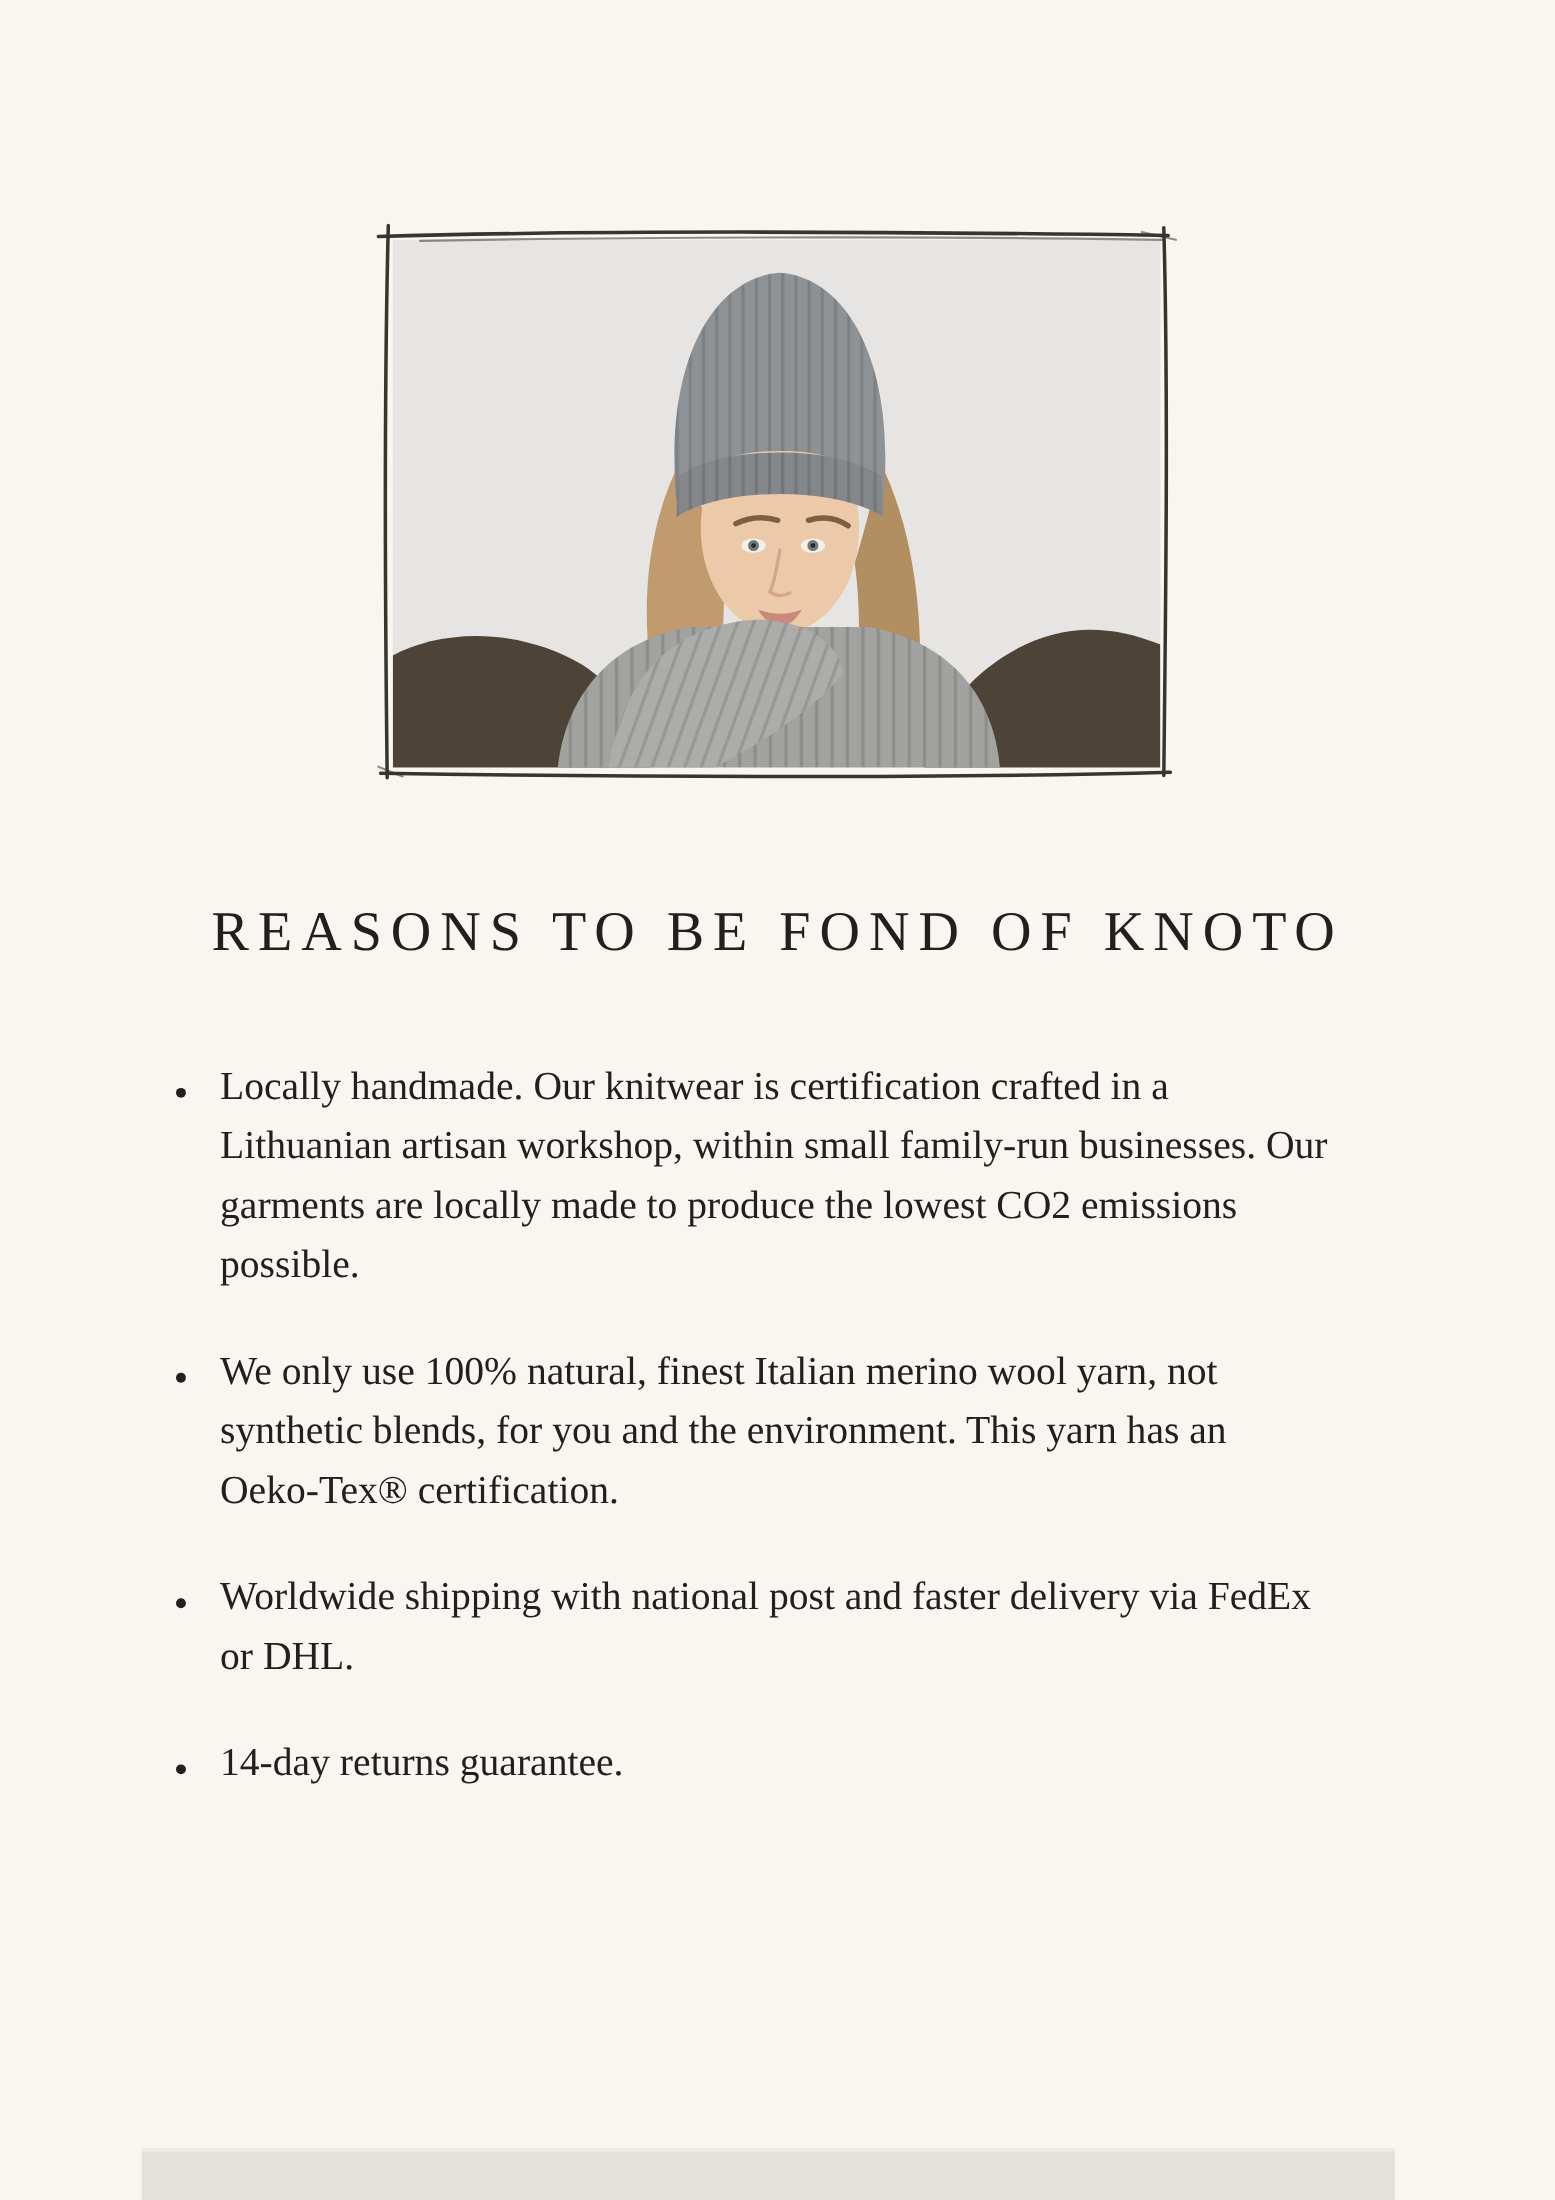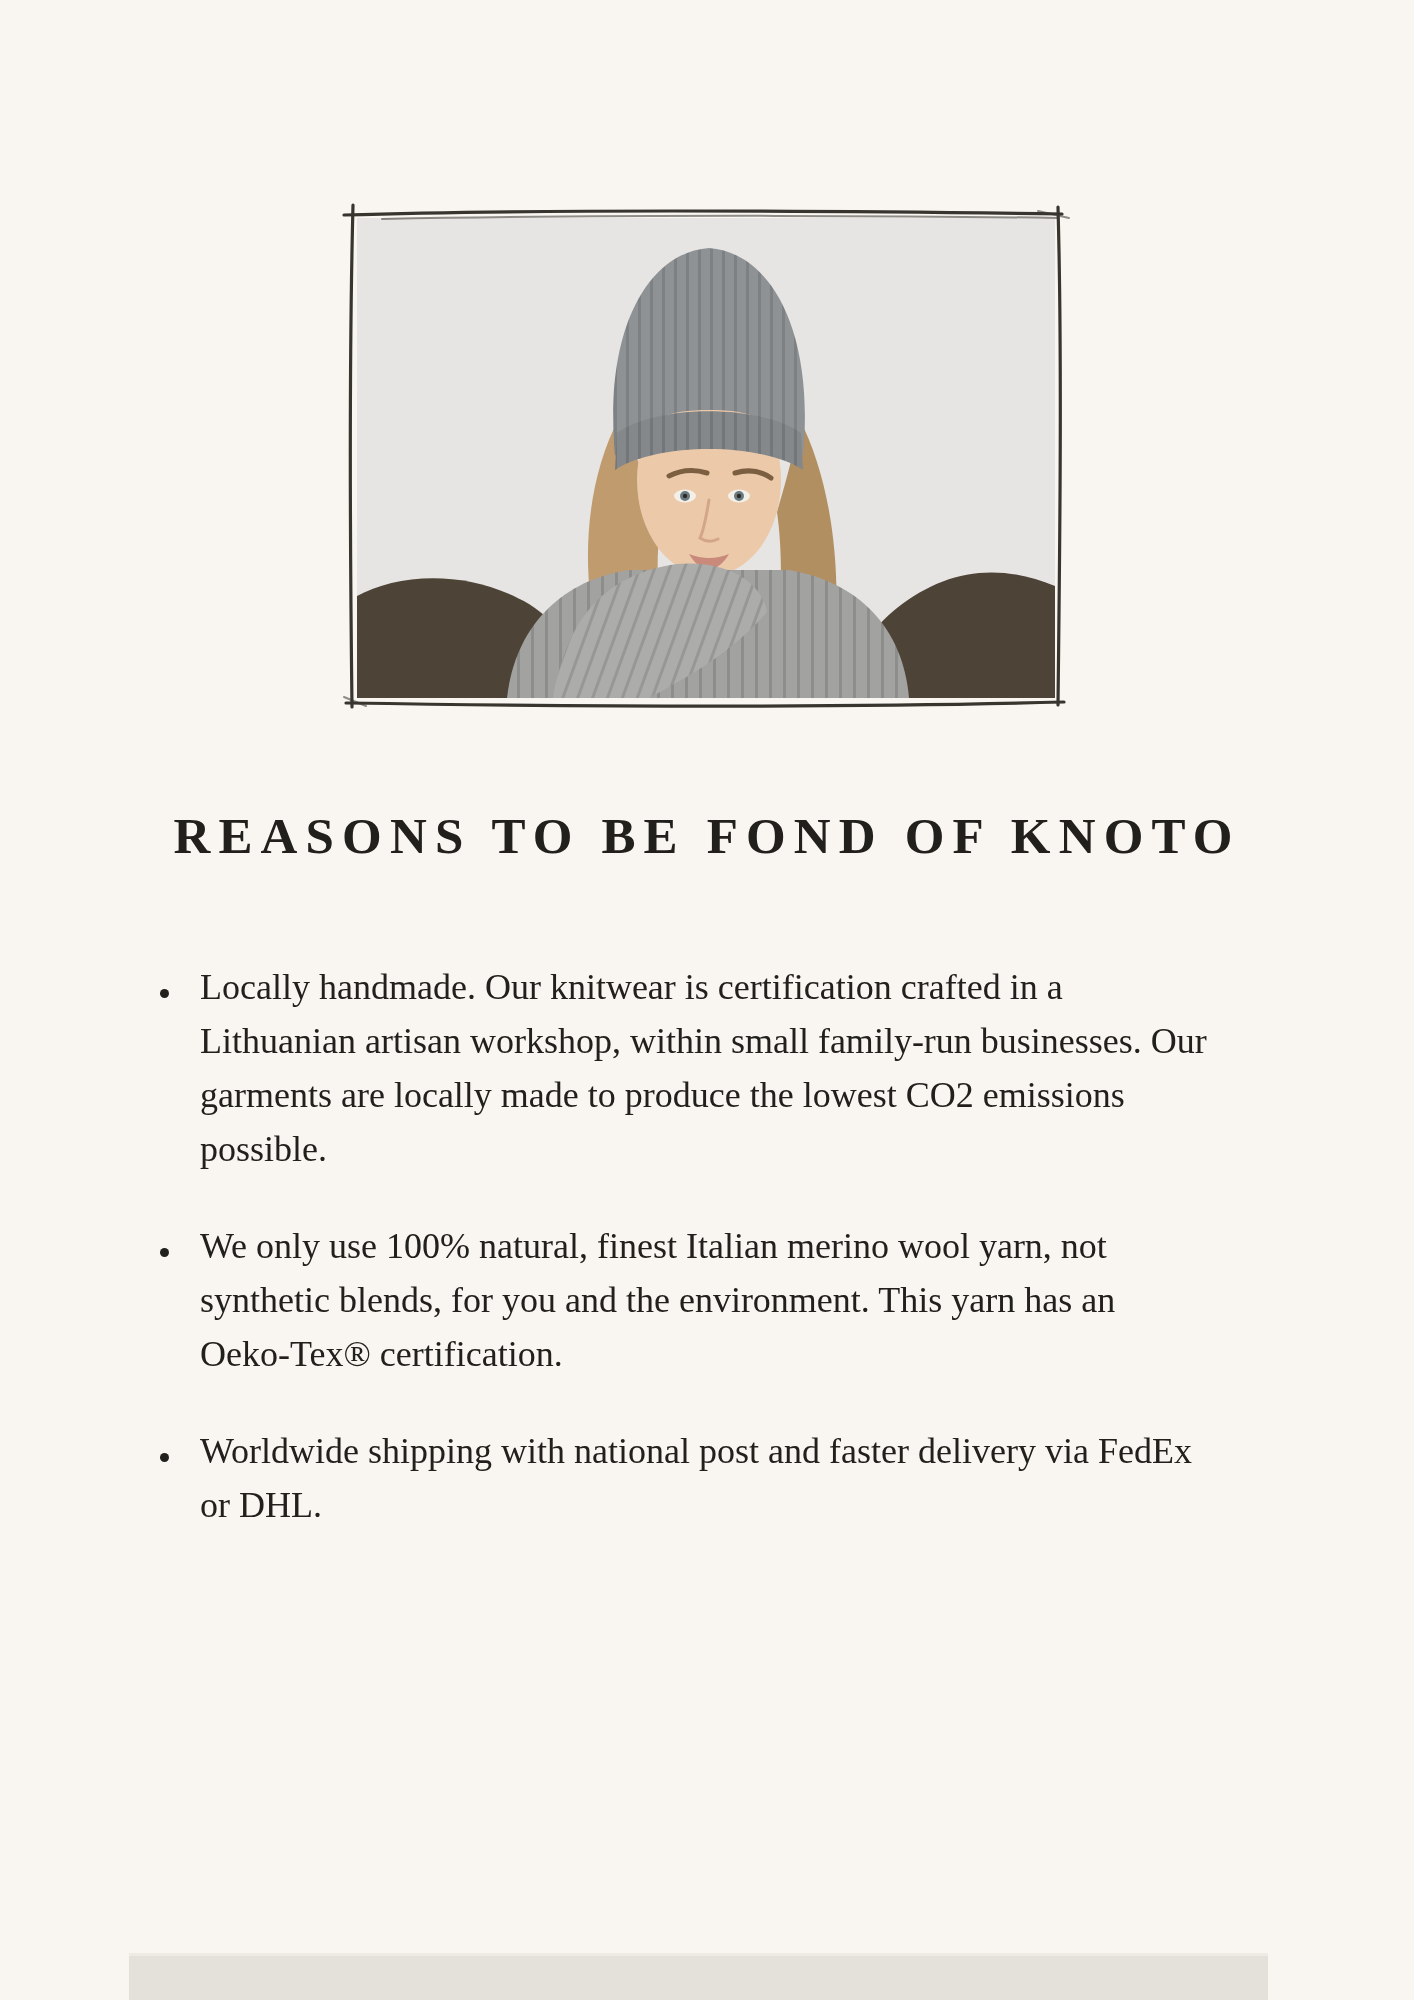--- a/index.html
+++ b/index.html
@@ -45,24 +45,24 @@
   .sketch-border path{
     fill:none;
     stroke:var(--frame-stroke,#38352f);
     stroke-width:3.2;
     stroke-linecap:round;
   }
   .sketch-border path.ghost{stroke-width:2;opacity:.55;}
   .main-heading{
     position:absolute;
     top:808px; left:0; right:0;
-    margin:0;
+    margin:12px;
     text-align:center;
     font-size:51px;
-    font-weight:700;
+    font-weight:400;
     letter-spacing:0.16em;
     line-height:1.1;
     white-space:nowrap;
   }
   .bullets{
     position:absolute;
     left:200px; top:960px;
     width:1214px;
     margin:0; padding:0;
     list-style:none;
@@ -169,16 +169,19 @@
     </li>
     <li>
       <span class="li-text">We only use 100% natural, finest Italian merino wool yarn, not
 synthetic blends, for you and the environment. This yarn has an
 Oeko-Tex® certification.</span>
     </li>
     <li>
       <span class="li-text">Worldwide shipping with national post and faster delivery via FedEx
 or DHL.</span>
     </li>
+    <li>
+      <span class="li-text">14-day returns guarantee.</span>
+    </li>
   </ul>
 
   <div class="bottom-bar"></div>
 </div>
 
 </body></html>

